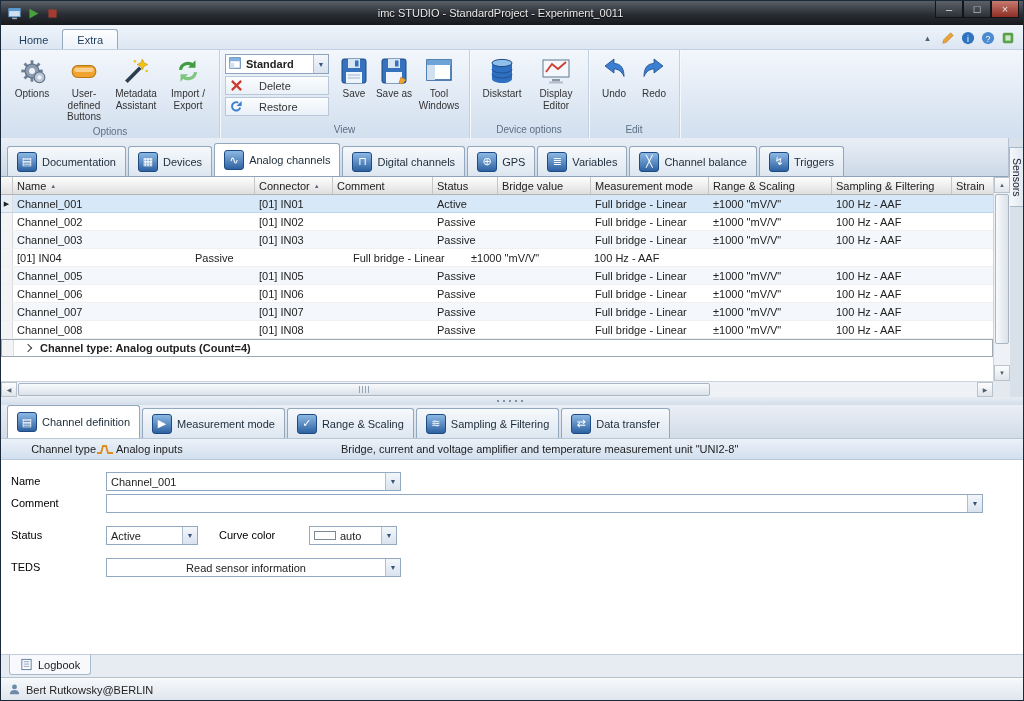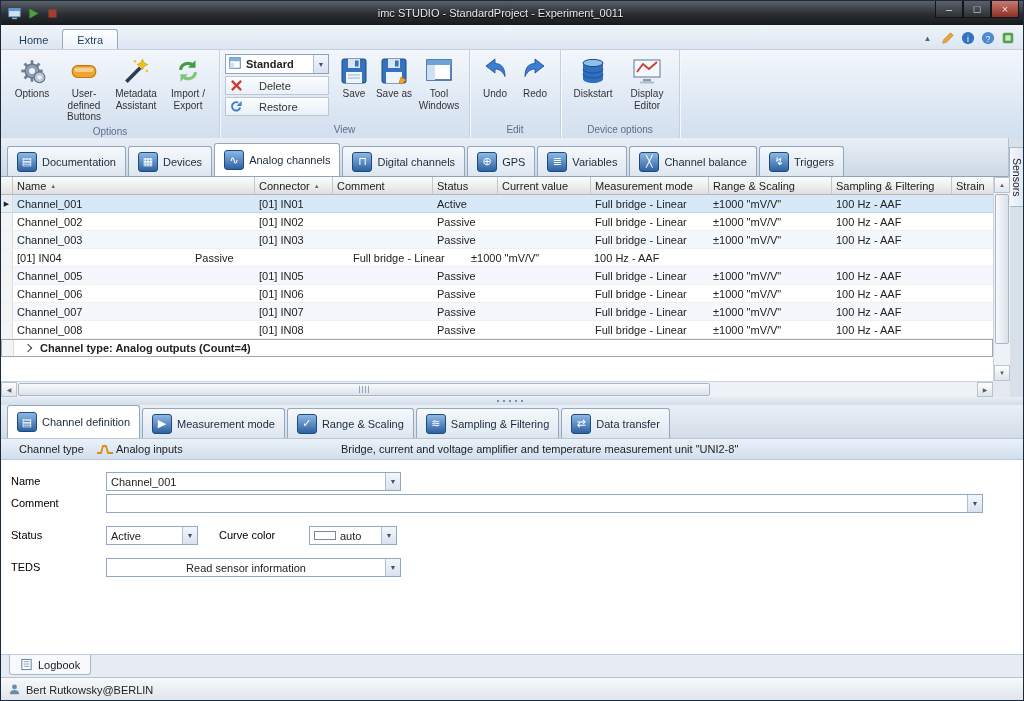--- a/index.html
+++ b/index.html
@@ -89,21 +89,21 @@
   .scroll-corner{position:absolute;right:0;bottom:0;width:17px;height:16px;background:#e4e9ef;}
 
   
   .splitter{position:absolute;top:396px;left:0;right:0;height:8px;background:linear-gradient(#e8edf4,#d3dde9);display:flex;align-items:center;justify-content:center;}
   .splitter .dots{width:30px;height:2px;background:repeating-linear-gradient(90deg,#7e8fa3 0 2px,transparent 2px 6px);}
 
   
   .detail-tabs{position:absolute;top:404px;left:0;right:0;height:33px;background:linear-gradient(#eaeff6,#d2dce8);display:flex;align-items:flex-end;padding-left:6px;}
   .detail-panel{position:absolute;top:437px;left:0;right:0;height:216px;background:#fff;border-top:1px solid #b9c6d6;}
   .ct-band{position:absolute;top:0;left:0;right:0;height:21px;background:linear-gradient(#ebf1f8,#d2dfee);border-bottom:1px solid #b9c9dc;display:flex;align-items:center;font-size:11px;}
-  .ct-label{width:95px;padding-left:18px;}
+  .ct-label{width:95px;padding-left:18px;text-align:right;}
   .ct-icon{width:20px;height:13px;display:flex;align-items:center;}
   .ct-icon svg{width:18px;height:12px;}
   .ct-value{width:225px;}
   .ct-desc{flex:1;}
   .form-label{position:absolute;left:10px;font-size:11px;color:#000;}
   .combo{position:absolute;height:19px;border:1px solid #93a9c1;background:#fff;display:flex;align-items:center;font-size:11px;}
   .combo .val{flex:1;padding:0 4px;overflow:hidden;white-space:nowrap;}
   .combo .val.center{text-align:center;}
   .combo .cbtn{width:15px;height:100%;display:flex;align-items:center;justify-content:center;font-size:7px;color:#35567a;background:linear-gradient(#f3f7fb,#d9e2ee);border-left:1px solid #aebfd2;flex:none;}
   .swatch{width:22px;height:9px;margin-left:4px;border:1px solid #7b8globe;border:1px solid #7b8a99;background:#fff;flex:none;}
@@ -285,40 +285,20 @@
                 <rect x="3" y="9" width="8" height="15" fill="#cfe0f1"></rect>
               </svg></span>
           <span class="rlabel">Tool Windows</span>
         </div>
       </div>
       <div class="rgroup-label">View</div>
     </div>
 
     <div class="rgroup">
       <div class="rgroup-items">
-        <div class="rbtn" style="width:40px">
-          <span class="ricon"><svg viewBox="0 0 30 30">
-                <path d="M6 10l9-7v4.5c7 0 10 5 10 13-2.5-5.5-6-7.5-10-7.5V17z" fill="#3b7fd4" stroke="#1d4a84" stroke-width="0.8"></path>
-              </svg></span>
-          <span class="rlabel">Undo</span>
-        </div>
-        <div class="rbtn" style="width:40px">
-          <span class="ricon"><svg viewBox="0 0 30 30">
-                <g transform="translate(30,0) scale(-1,1)">
-                  <path d="M6 10l9-7v4.5c7 0 10 5 10 13-2.5-5.5-6-7.5-10-7.5V17z" fill="#3b7fd4" stroke="#1d4a84" stroke-width="0.8"></path>
-                </g>
-              </svg></span>
-          <span class="rlabel">Redo</span>
-        </div>
-      </div>
-      <div class="rgroup-label">Edit</div>
-    </div>
-
-    <div class="rgroup">
-      <div class="rgroup-items">
         <div class="rbtn" style="width:54px">
           <span class="ricon"><svg viewBox="0 0 30 30">
                 <path d="M5 7v16c0 2.2 4.5 4 10 4s10-1.8 10-4V7" fill="#2f6fc1"></path>
                 <ellipse cx="15" cy="7" rx="10" ry="3.6" fill="#8fc0ea" stroke="#1d4a84"></ellipse>
                 <path d="M5 13c0 2.2 4.5 4 10 4s10-1.8 10-4" fill="none" stroke="#1d4a84" stroke-width="0.8"></path>
                 <path d="M5 18c0 2.2 4.5 4 10 4s10-1.8 10-4" fill="none" stroke="#1d4a84" stroke-width="0.8"></path>
               </svg></span>
           <span class="rlabel">Diskstart</span>
         </div>
         <div class="rbtn" style="width:54px">
@@ -327,20 +307,40 @@
                 <polyline points="5,16 11,8 17,13 25,6" fill="none" stroke="#cc3b2f" stroke-width="1.8"></polyline>
                 <rect x="11" y="23" width="8" height="2.5" fill="#8a97a6"></rect>
                 <rect x="8" y="25.5" width="14" height="2" fill="#b3bdc9"></rect>
               </svg></span>
           <span class="rlabel">Display Editor</span>
         </div>
       </div>
       <div class="rgroup-label">Device options</div>
     </div>
 
+    <div class="rgroup">
+      <div class="rgroup-items">
+        <div class="rbtn" style="width:40px">
+          <span class="ricon"><svg viewBox="0 0 30 30">
+                <path d="M6 10l9-7v4.5c7 0 10 5 10 13-2.5-5.5-6-7.5-10-7.5V17z" fill="#3b7fd4" stroke="#1d4a84" stroke-width="0.8"></path>
+              </svg></span>
+          <span class="rlabel">Undo</span>
+        </div>
+        <div class="rbtn" style="width:40px">
+          <span class="ricon"><svg viewBox="0 0 30 30">
+                <g transform="translate(30,0) scale(-1,1)">
+                  <path d="M6 10l9-7v4.5c7 0 10 5 10 13-2.5-5.5-6-7.5-10-7.5V17z" fill="#3b7fd4" stroke="#1d4a84" stroke-width="0.8"></path>
+                </g>
+              </svg></span>
+          <span class="rlabel">Redo</span>
+        </div>
+      </div>
+      <div class="rgroup-label">Edit</div>
+    </div>
+
   </div>
 
   <div class="main-tabs">
       <div class="doc-tab">
         <span class="tab-icon">▤</span>
         <span class="tab-label">Documentation</span>
       </div>
       <div class="doc-tab">
         <span class="tab-icon">▦</span>
         <span class="tab-label">Devices</span>
@@ -388,21 +388,21 @@
           <span>Connector</span>
           <span class="sort-arrow">▲</span>
         </div>
         <div class="th c2">
           <span>Comment</span>
         </div>
         <div class="th c3">
           <span>Status</span>
         </div>
         <div class="th c4">
-          <span>Current value</span>
+          <span>Bridge value</span>
         </div>
         <div class="th c5">
           <span>Measurement mode</span>
         </div>
         <div class="th c6">
           <span>Range &amp; Scaling</span>
         </div>
         <div class="th c7">
           <span>Sampling &amp; Filtering</span>
         </div>

